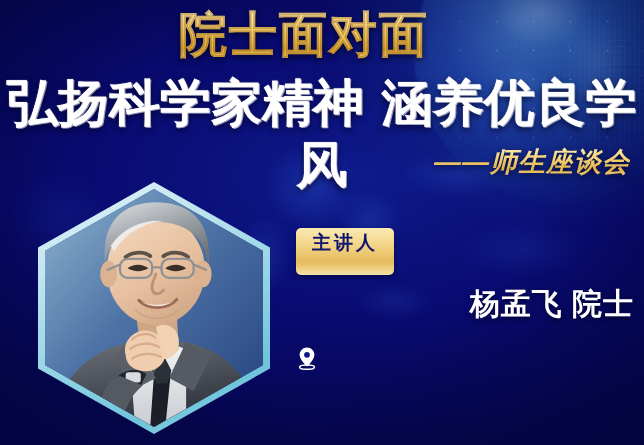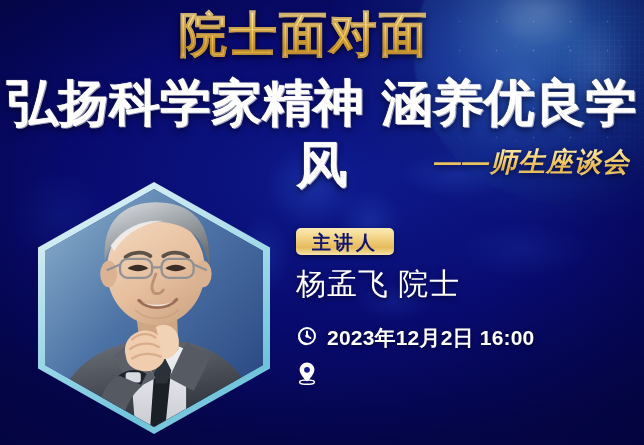--- a/index.html
+++ b/index.html
@@ -209,38 +209,39 @@
 
   
   .info {
     position: absolute;
     left: 296px;
     top: 228px;
     width: 338px;
   }
   .badge {
     display: inline-block;
-    padding: 3px 16px 0 16px;
+    padding: 3px 16px 20px 16px;
     border-radius: 5px;
     background: linear-gradient(180deg, #fbeab4 0%, #f2d385 38%, #e5bb5c 72%, #f6e3a8 100%);
     color: #11146e;
     font-size: 19px;
     line-height: 24px;
     font-weight: bold;
     letter-spacing: 3px;
     box-shadow: 0 2px 5px rgba(0,0,30,0.55);
   }
   .speaker-name {
     margin-top: 11px;
     color: #ffffff;
     font-size: 30px;
     line-height: 36px;
-    font-weight: normal;
+    font-weight: bold;
     letter-spacing: 1px;
     text-shadow: 0 2px 5px rgba(0,0,30,0.7);
+    text-align: right;
   }
   .meta {
     margin-top: 22px;
   }
   .meta-row {
     display: flex;
     align-items: flex-start;
     margin-bottom: 7px;
   }
   .meta-icon {
@@ -371,31 +372,20 @@
       </svg>
     </div>
   </div>
 
   <div class="info">
     <div class="badge">主讲人</div>
     <div class="speaker-name">杨孟飞  院士</div>
 
     <div class="meta">
 
-      <div class="meta-row">
-        <span class="meta-icon">
-          <svg width="20" height="20" viewBox="0 0 20 20">
-            <circle cx="10" cy="10" r="8" fill="none" stroke="#ffffff" stroke-width="2"></circle>
-            <path d="M10 5.4 L10 10 L13.4 12" fill="none" stroke="#ffffff" stroke-width="2" stroke-linecap="round" stroke-linejoin="round"></path>
-            <circle cx="10" cy="10" r="1.8" fill="#ffffff"></circle>
-            <path d="M2.4 12.6 A8 8 0 0 0 9 18" fill="none" stroke="#ffffff" stroke-width="2.4" stroke-linecap="round"></path>
-          </svg>
-        </span>
-        <span class="meta-text">2023年12月2日 16:00</span>
-      </div>
 
       <div class="meta-row">
         <span class="meta-icon">
           <svg width="20" height="24" viewBox="0 0 20 24">
             <path d="M10 1.5 C5.9 1.5 2.6 4.8 2.6 8.9 C2.6 13.6 10 20.5 10 20.5 C10 20.5 17.4 13.6 17.4 8.9 C17.4 4.8 14.1 1.5 10 1.5 Z" fill="#ffffff"></path>
             <circle cx="10" cy="8.8" r="2.9" fill="#12168a"></circle>
             <ellipse cx="10" cy="21.2" rx="7.4" ry="2.1" fill="none" stroke="#ffffff" stroke-width="1.5"></ellipse>
           </svg>
         </span>
       </div>

